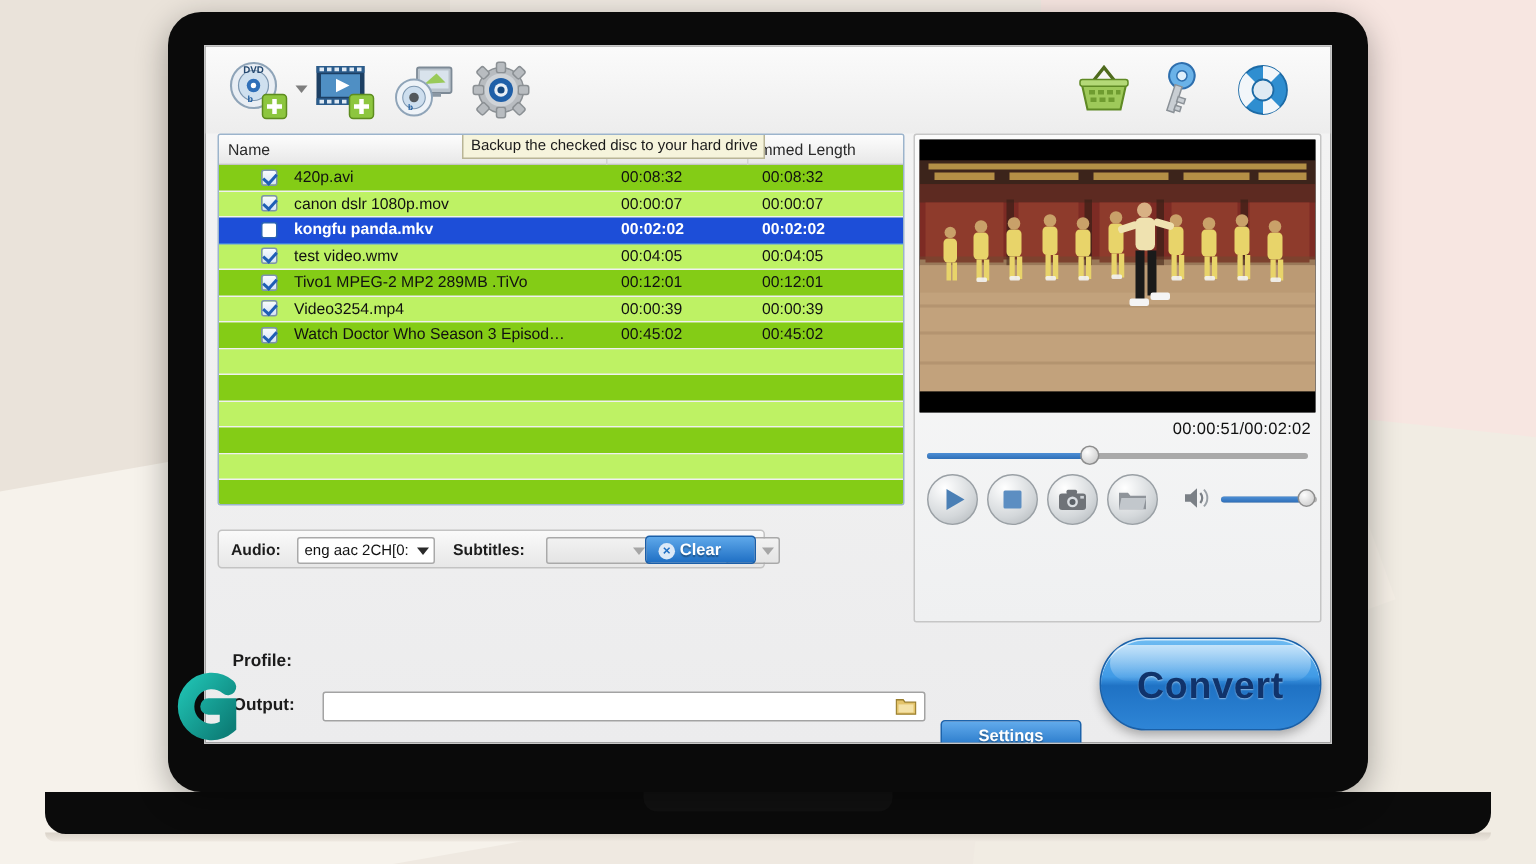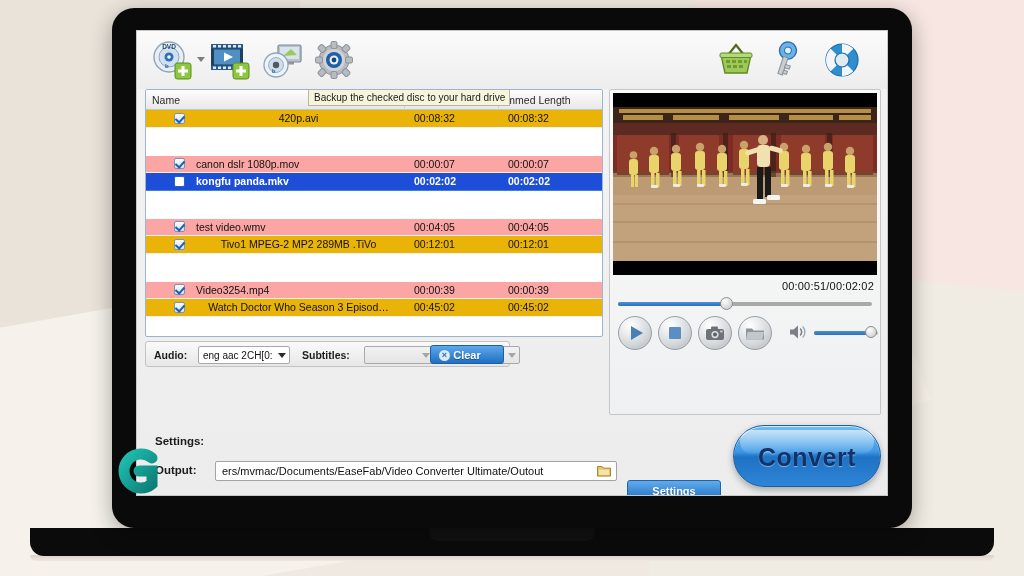--- a/index.html
+++ b/index.html
@@ -81,22 +81,22 @@
   #lhead .hc { position:absolute; top:4px; }
   .hc-name { left:6px; }
   .hc-len { left:264px; }
   .hc-trim { left:358px; }
   .hsep { position:absolute; top:0; width:1px; height:20px; background:#d2d2d2; }
 
   .frow {
     position:relative; height:17.5px; font-size:10.5px; color:#111;
     border-bottom:1px solid #f0f0f0;
   }
-  .frow.odd  { background:#eab308;text-align:center; }
-  .frow.even { background:#fca5a5;margin-top:28px; }
+  .frow.odd  { background:#84cc16; }
+  .frow.even { background:#bef264; }
   .frow.sel  { background:#1d4ed8; color:#fff; font-weight:bold; border-bottom-color:#3d80df; }
   .cb {
     position:absolute; left:28px; top:2.5px; width:11px; height:11px;
     border:1px solid #7d93ae; border-radius:2px;
     background:linear-gradient(#f8fbff,#d5e4f5);
   }
   .cb.on::after{
     content:""; position:absolute; left:2px; top:0px; width:4px; height:7px;
     border:solid #1f5fb5; border-width:0 2px 2px 0; transform:rotate(42deg);
   }
@@ -107,21 +107,21 @@
   .ftrim { position:absolute; left:362px; top:2px; }
 
   #tooltip{
     position:absolute; left:162px; top:-1px; z-index:9;
     background:#f6f4dc; border:1px solid #b9b596;
     font-size:10px; color:#1a1a1a; padding:2px 4px 2px 5px; white-space:nowrap;
   }
 
   
   #audiobar{
-    position:absolute; left:8px; top:252px; width:365px; height:26px;
+    position:absolute; left:8px; top:264px; width:365px; height:26px;
     background:linear-gradient(#fafafa,#e7e7e7);
     border:1px solid #c3c3c3; border-radius:3px;
   }
   .ab-label{ position:absolute; top:7px; font-size:10.5px; color:#1c1c1c; font-weight:bold; }
   .ab-sel{
     position:absolute; top:4px; height:18px; background:#fff;
     border:1px solid #a9a9a9; border-radius:2px; font-size:10px; color:#111;
     padding:3px 16px 0 4px; white-space:nowrap; overflow:hidden;
   }
   .ab-sel.dis{ background:linear-gradient(#f2f2f2,#e4e4e4); color:#9a9a9a; }
@@ -636,26 +636,25 @@
         <div id="vol">
           <div class="track"></div>
           <div class="fill" style="width: 86%;"></div>
           <div class="knob" style="left: 80%;"></div>
         </div>
       </div>
     </div>
 
     <div id="bottom">
 
-      <span class="row-label rl-profile">Settings:</span>
+      <span class="row-label rl-profile">Profile:</span>
       <div class="bbtn b-settings">Settings</div>
 
       <span class="row-label rl-output">Output:</span>
       <div class="field f-output">
-        <span>ers/mvmac/Documents/EaseFab/Video Converter Ultimate/Outout</span>
         <svg class="fld" width="14" height="12" viewBox="0 0 14 12">
           <path d="M0.5 1.5 h4.6 l1.2 1.6 H13.5 v8 H0.5 Z" fill="#e3c36a" stroke="#9a7f2e" stroke-width=".9"></path>
           <rect x="2" y="4.6" width="10" height="5.4" fill="#f4e2a8"></rect>
         </svg>
       </div>
       <div class="bbtn b-open">Open</div>
 
       <div id="convert">
         <span>Convert</span>
       </div>

